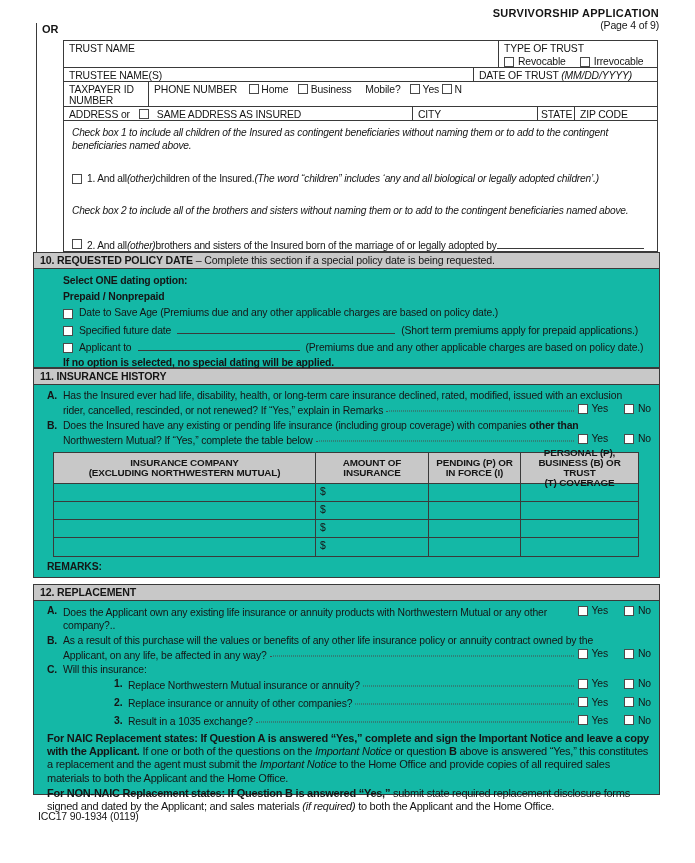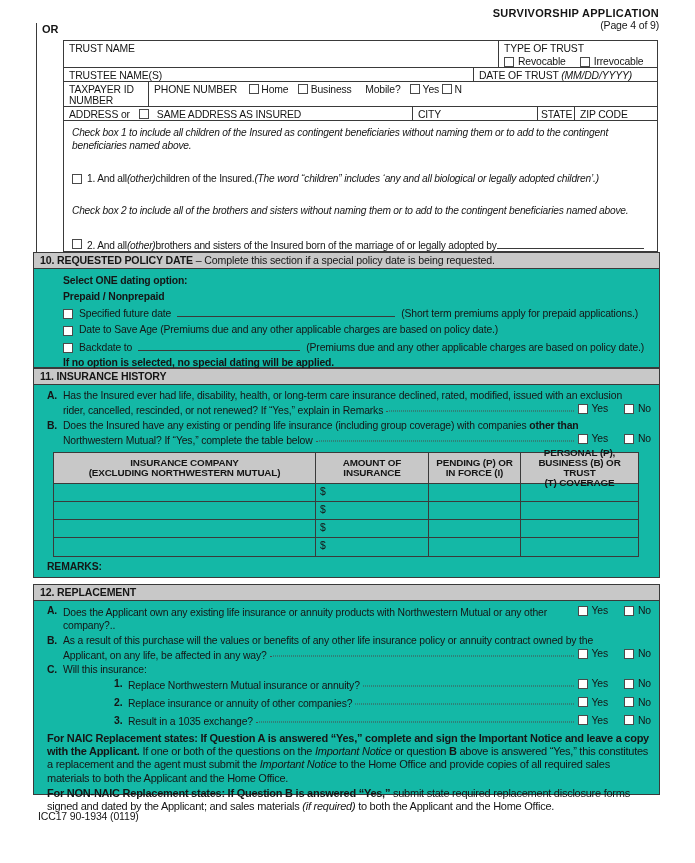--- a/index.html
+++ b/index.html
@@ -191,31 +191,31 @@
 
   <div class="section" id="sec10">
     <div class="sec-header">
       <span class="b">10. REQUESTED POLICY DATE</span><span> – Complete this section if a special policy date is being requested.</span>
     </div>
     <div class="s10-body">
       <div class="b">Select ONE dating option:</div>
       <div class="b">Prepaid / Nonprepaid</div>
       <div class="opt">
         <span class="cb"></span>
+        <span>Date to Save Age (Premiums due and any other applicable charges are based on policy date.)</span>
+      </div>
+      <div class="opt">
+        <span class="cb"></span>
         <span>Specified future date</span>
         <span class="blank" style="width:218px;"></span>
         <span class="s10-note">(Short term premiums apply for prepaid applications.)</span>
       </div>
       <div class="opt">
         <span class="cb"></span>
-        <span>Date to Save Age (Premiums due and any other applicable charges are based on policy date.)</span>
-      </div>
-      <div class="opt">
-        <span class="cb"></span>
-        <span>Backdate to</span>
+        <span>Applicant to</span>
         <span class="blank" style="width:162px;"></span>
         <span class="s10-note">(Premiums due and any other applicable charges are based on policy date.)</span>
       </div>
       <div class="b" style="line-height:14px;">If no option is selected, no special dating will be applied.</div>
     </div>
   </div>
 
   <div class="section" id="sec11">
     <div class="sec-header">
       <span class="b">11. INSURANCE HISTORY</span>

